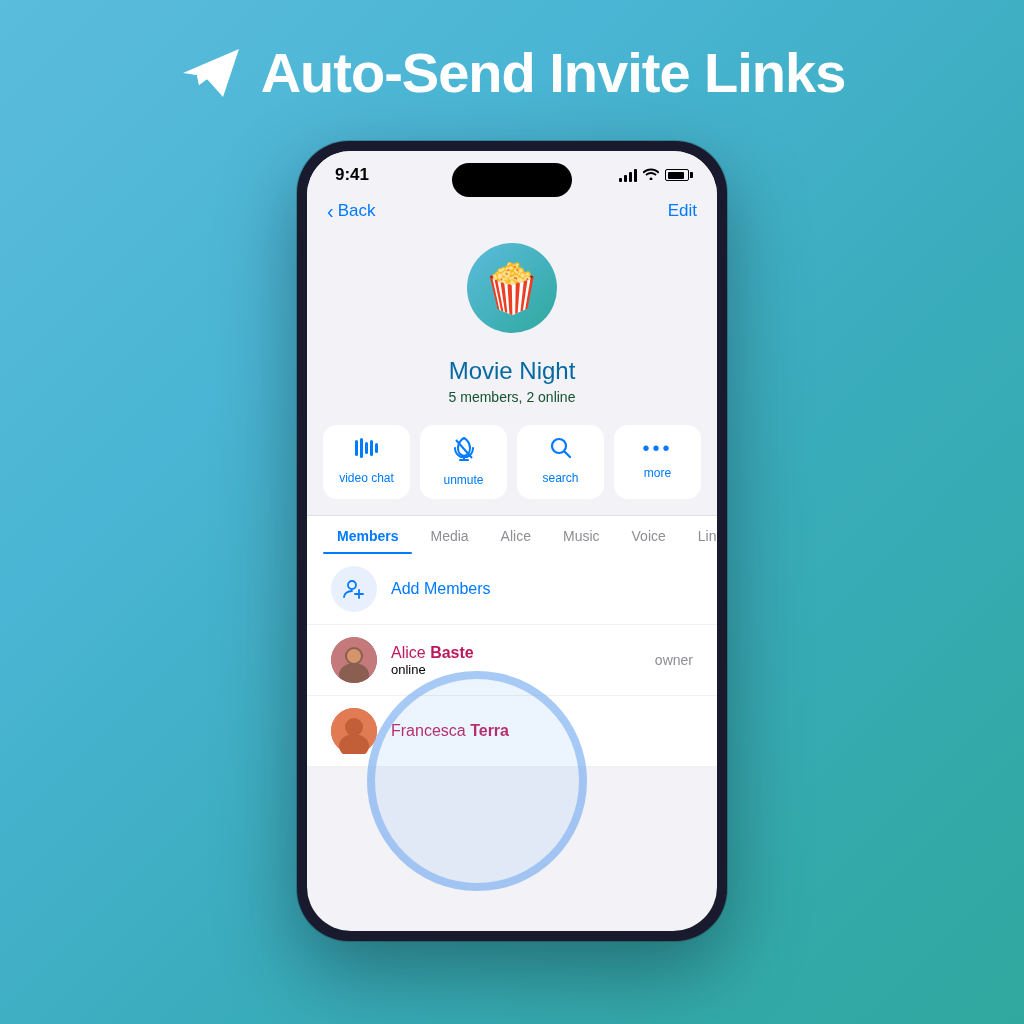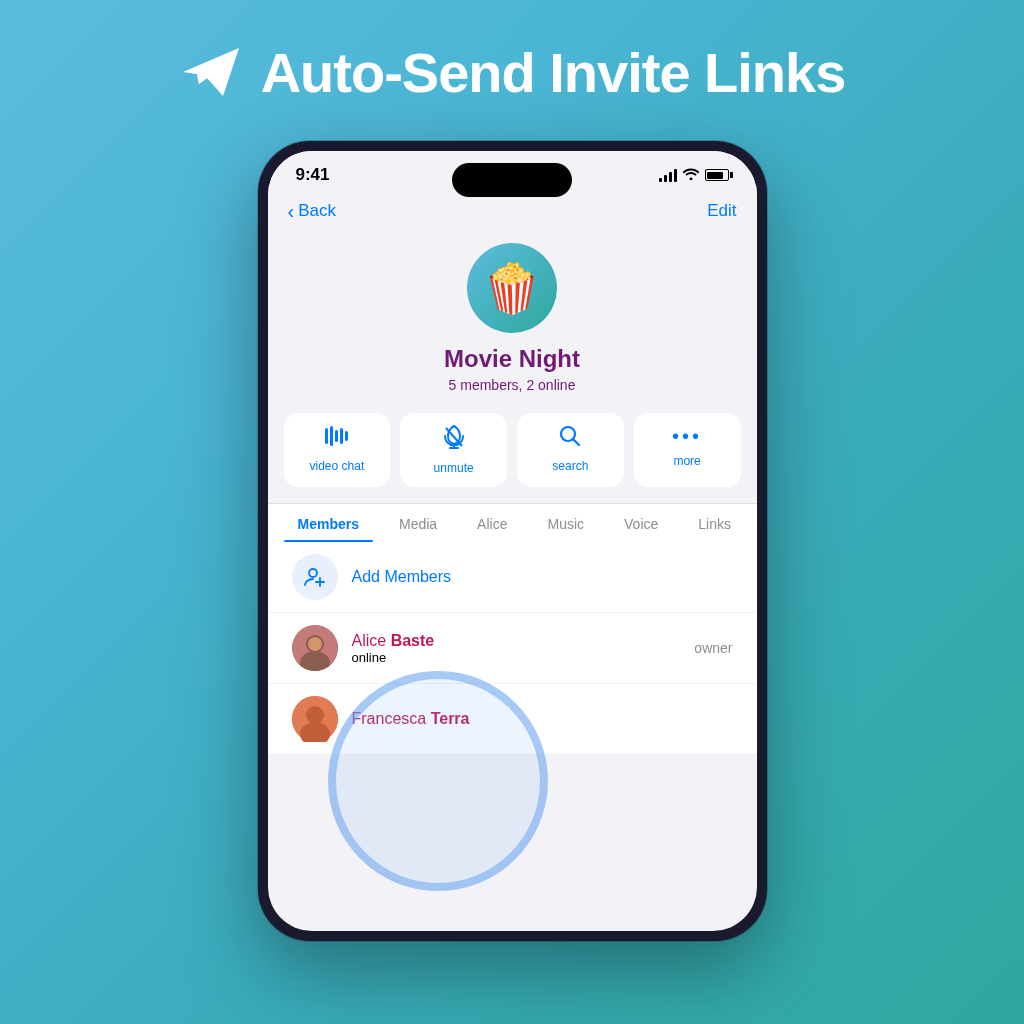--- a/index.html
+++ b/index.html
@@ -13,39 +13,40 @@
       display: flex;
       flex-direction: column;
       align-items: center;
       justify-content: flex-start;
       padding-top: 40px;
     }
 
     
     .header {
       display: flex;
+      align-items: center;
       gap: 18px;
       margin-bottom: 36px;
     }
 
     .telegram-icon {
       width: 64px;
       height: 64px;
     }
 
     .header-title {
       font-size: 56px;
       font-weight: 800;
       color: white;
       letter-spacing: -1px;
     }
 
     
     .phone-frame {
-      width: 509px;
+      width: 430px;
       height: 800px;
       background: #1a1a2e;
       border-radius: 52px;
       padding: 10px;
       box-shadow: 0 30px 80px rgba(0,0,0,0.35), 0 0 0 1px rgba(0,0,0,0.2);
       position: relative;
     }
 
     .phone-screen {
       width: 100%;
@@ -185,28 +186,29 @@
       background: linear-gradient(135deg, #5bbcdd, #2fa89e);
       display: flex;
       align-items: center;
       justify-content: center;
       font-size: 48px;
       margin-bottom: 12px;
     }
 
     .group-name {
       font-size: 24px;
-      font-weight: 700;
-      color: #701a75;
+      font-weight: 400;
+      color: #0369a1;
       margin-bottom: 4px;
+      margin-top: 12px;
     }
 
     .group-meta {
       font-size: 14px;
-      color: #701a75;
+      color: #14532d;
     }
 
     
     .action-buttons {
       display: flex;
       gap: 10px;
       padding: 0 16px 16px;
       background: #f2f2f7;
     }
 
@@ -234,21 +236,21 @@
 
     
     .tabs-section {
       background: #fff;
       border-top: 0.5px solid #e0e0e0;
     }
 
     .tabs-row {
       display: flex;
       padding: 0 16px;
-      gap: 12px;
+      gap: 4px;
       overflow: hidden;
     }
 
     .tab-item {
       padding: 12px 14px 10px;
       font-size: 14px;
       font-weight: 500;
       color: #8e8e93;
       position: relative;
       white-space: nowrap;

